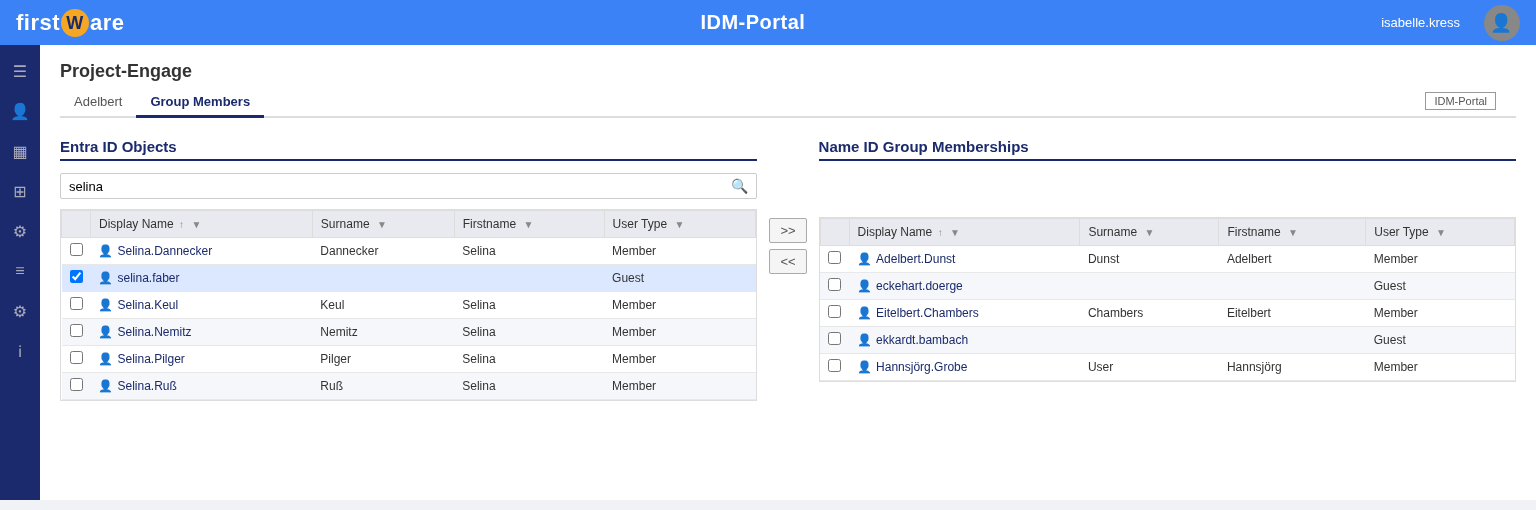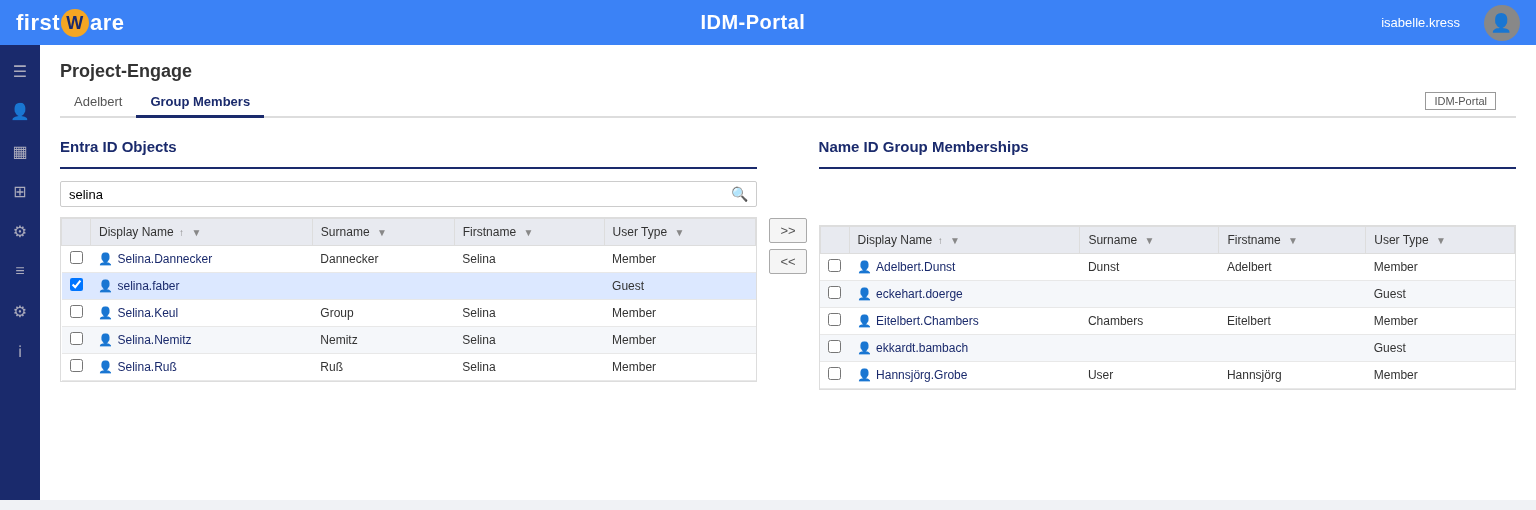--- a/index.html
+++ b/index.html
@@ -141,21 +141,21 @@
     }
     .panel-right {
       flex: 1;
     }
 
     .panel-heading {
       font-size: 15px;
       font-weight: bold;
       color: #1a2a6c;
       border-bottom: 2px solid #1a2a6c;
-      padding-bottom: 12px;
+      padding-bottom: 4px;
       margin-bottom: 12px;
     }
 
     
     .search-box {
       display: flex;
       align-items: center;
       border: 1px solid #ccc;
       border-radius: 2px;
       padding: 4px 8px;
@@ -320,32 +320,43 @@
     <td></td>
     <td>Guest</td>
   </tr>
                 <tr>
     <td class="checkbox-cell">
       <input type="checkbox" style="">
     </td>
     <td class="name-cell">
       <span class="user-icon">👤</span>Selina.Keul
     </td>
-    <td>Group</td>
+    <td>Keul</td>
     <td>Selina</td>
     <td>Member</td>
   </tr>
                 <tr>
     <td class="checkbox-cell">
       <input type="checkbox" style="">
     </td>
     <td class="name-cell">
       <span class="user-icon">👤</span>Selina.Nemitz
     </td>
     <td>Nemitz</td>
+    <td>Selina</td>
+    <td>Member</td>
+  </tr>
+                <tr>
+    <td class="checkbox-cell">
+      <input type="checkbox" style="">
+    </td>
+    <td class="name-cell">
+      <span class="user-icon">👤</span>Selina.Pilger
+    </td>
+    <td>Pilger</td>
     <td>Selina</td>
     <td>Member</td>
   </tr>
                 <tr>
     <td class="checkbox-cell">
       <input type="checkbox" style="">
     </td>
     <td class="name-cell">
       <span class="user-icon">👤</span>Selina.Ruß
     </td>

